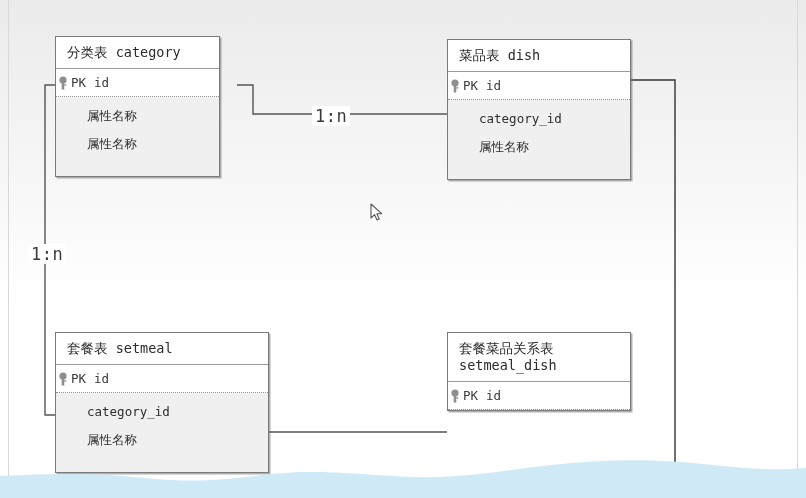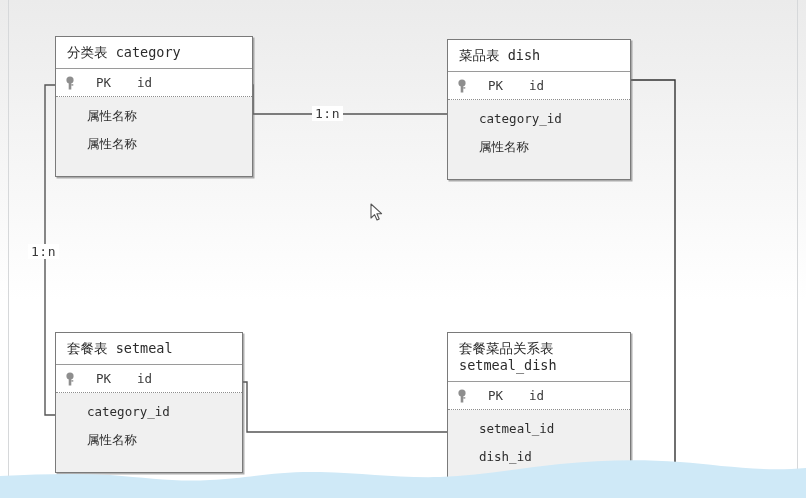--- a/index.html
+++ b/index.html
@@ -58,26 +58,26 @@
     font-size: 13.5px;
     color: #2b2b2b;
     line-height: 17px;
     white-space: pre-line;
     font-family: "DejaVu Sans Mono", "Liberation Mono", monospace;
   }
   .tbl-pk {
     box-sizing: border-box;
     background: #ffffff;
     border-bottom: 1px dotted #8d8d8d;
-    padding: 6px 10px 6px 9px;
+    padding: 6px 10px 6px 2px;
     font-size: 12.5px;
     color: #3a3a3a;
     display: flex;
     align-items: center;
-    gap: 20px;
+    gap: 2px;
     font-family: "DejaVu Sans Mono", "Liberation Mono", monospace;
   }
   .key-icon {
     display: inline-block;
     width: 11px;
     height: 14px;
     flex: 0 0 auto;
     position: relative;
     top: 0px;
   }
@@ -96,21 +96,21 @@
 
   
   .conn-layer {
     position: absolute;
     left: 0; top: 0;
     width: 806px; height: 498px;
     pointer-events: none;
   }
   .conn-label {
     position: absolute;
-    font-size: 13px;
+    font-size: 17px;
     color: #3a3a3a;
     background: #ffffff;
     padding: 0 3px;
     font-family: "DejaVu Sans Mono", "Liberation Mono", monospace;
     letter-spacing: 0.5px;
   }
 
   .cursor {
     position: absolute;
     width: 14px;
@@ -134,21 +134,21 @@
 
     <polyline points="237,382 247,382 247,432 447,432" fill="none" stroke="#555555" stroke-width="1.4"></polyline>
 
     <polyline points="631,80 675,80 675,465 631,465" fill="none" stroke="#333333" stroke-width="1.4"></polyline>
   </svg>
 
   <div class="conn-label" style="left:312px; top:106px;">1:n</div>
 
   <div class="conn-label" style="left:28px; top:244px;">1:n</div>
 
-  <div class="er-table" style="left:55px; top:36px; width:198px;">
+  <div class="er-table" style="left:55px; top:36px; width:165px;">
     <div class="tbl-header">分类表 category</div>
     <div class="tbl-pk">
       <span class="key-icon">
         <svg width="11" height="14" viewBox="0 0 11 14">
           <circle cx="5" cy="4" r="3.6" fill="#8e8e8e"></circle>
           <rect x="3.7" y="5.5" width="2.6" height="8" fill="#8e8e8e"></rect>
           <rect x="6.3" y="8.2" width="2" height="1.4" fill="#8e8e8e"></rect>
         </svg>
       </span>
       <span>PK</span>
@@ -172,21 +172,21 @@
       </span>
       <span>PK</span>
       <span style="margin-left:6px;">id</span>
     </div>
     <div class="tbl-attrs">
       <div class="attr-row">category_id</div>
       <div class="attr-row">属性名称</div>
     </div>
   </div>
 
-  <div class="er-table" style="left:55px; top:332px; width:188px;">
+  <div class="er-table" style="left:55px; top:332px; width:214px;">
     <div class="tbl-header">套餐表 setmeal</div>
     <div class="tbl-pk">
       <span class="key-icon">
         <svg width="11" height="14" viewBox="0 0 11 14">
           <circle cx="5" cy="4" r="3.6" fill="#8e8e8e"></circle>
           <rect x="3.7" y="5.5" width="2.6" height="8" fill="#8e8e8e"></rect>
           <rect x="6.3" y="8.2" width="2" height="1.4" fill="#8e8e8e"></rect>
         </svg>
       </span>
       <span>PK</span>
@@ -204,24 +204,20 @@
     <div class="tbl-pk">
       <span class="key-icon">
         <svg width="11" height="14" viewBox="0 0 11 14">
           <circle cx="5" cy="4" r="3.6" fill="#8e8e8e"></circle>
           <rect x="3.7" y="5.5" width="2.6" height="8" fill="#8e8e8e"></rect>
           <rect x="6.3" y="8.2" width="2" height="1.4" fill="#8e8e8e"></rect>
         </svg>
       </span>
       <span>PK</span>
       <span style="margin-left:6px;">id</span>
-    </div>
-    <div class="tbl-attrs">
-      <div class="attr-row">setmeal_id</div>
-      <div class="attr-row">dish_id</div>
     </div>
   </div>
 
   <div class="wave-wrap">
     <svg width="806" height="50" viewBox="0 0 806 50" preserveAspectRatio="none">
       <path d="M0,28 C40,26 75,25 110,27 C150,30 175,34 210,32 C250,30 275,23 320,24
            C365,25 395,30 440,29 C480,28 520,20 560,16 C600,12 640,11 680,14
            C720,17 760,24 806,20 L806,50 L0,50 Z" fill="#cfe9f7"></path>
     </svg>
   </div>

